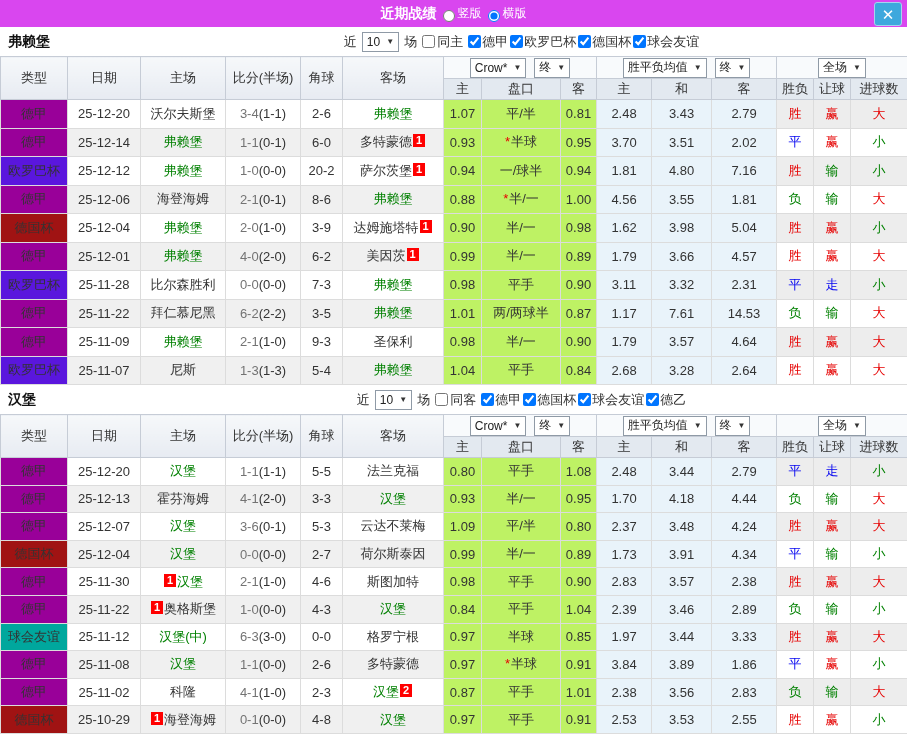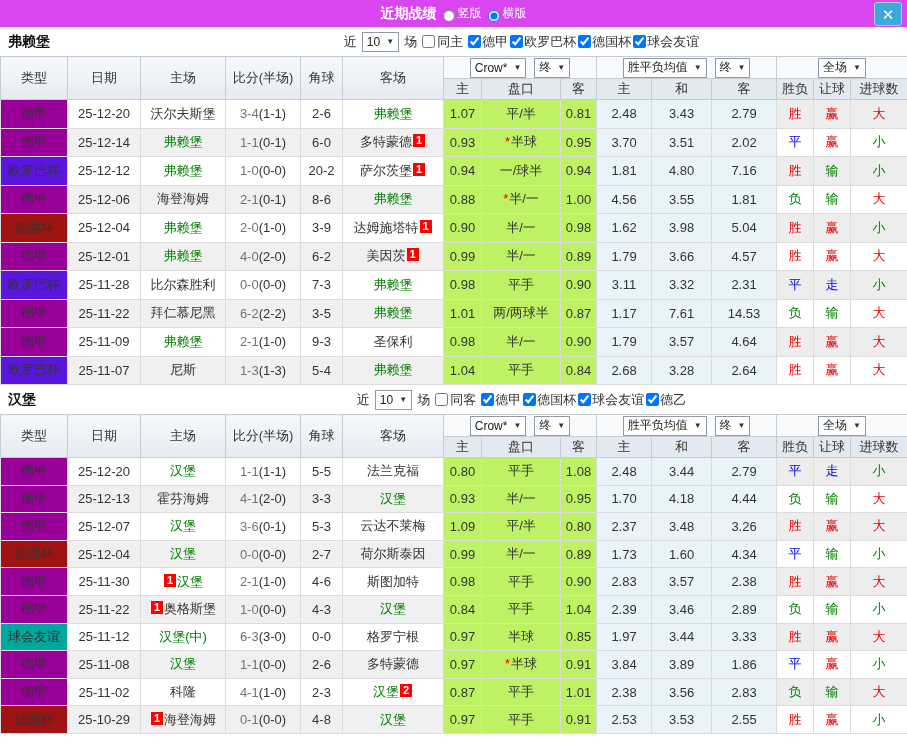--- a/index.html
+++ b/index.html
@@ -529,37 +529,37 @@
     <td class="main">25-12-07</td>
     <td class="main"><span class="team focus">汉堡</span></td>
     <td class="main"><span class="score-ft">3-6</span><span class="score-ht">(0-1)</span></td>
     <td class="main">5-3</td>
     <td class="main"><span class="team">云达不莱梅</span></td>
     <td class="crow">1.09</td>
     <td class="crow">平/半</td>
     <td class="crow">0.80</td>
     <td class="avg">2.37</td>
     <td class="avg">3.48</td>
-    <td class="avg">3.26</td>
+    <td class="avg">4.24</td>
     <td class="res" style="color: rgb(230, 0, 0);">胜</td>
     <td class="res" style="color: rgb(230, 0, 0);">赢</td>
     <td class="res" style="color: rgb(230, 0, 0);">大</td>
   </tr>
         <tr>
     <td class="type" style="background: rgb(160, 19, 19);">德国杯</td>
     <td class="main">25-12-04</td>
     <td class="main"><span class="team focus">汉堡</span></td>
     <td class="main"><span class="score-ft">0-0</span><span class="score-ht">(0-0)</span></td>
     <td class="main">2-7</td>
     <td class="main"><span class="team">荷尔斯泰因</span></td>
     <td class="crow">0.99</td>
     <td class="crow">半/一</td>
     <td class="crow">0.89</td>
     <td class="avg">1.73</td>
-    <td class="avg">1.60</td>
+    <td class="avg">3.91</td>
     <td class="avg">4.34</td>
     <td class="res" style="color: rgb(0, 0, 240);">平</td>
     <td class="res" style="color: rgb(0, 128, 0);">输</td>
     <td class="res" style="color: rgb(0, 128, 0);">小</td>
   </tr>
         <tr>
     <td class="type" style="background: rgb(153, 0, 153);">德甲</td>
     <td class="main">25-11-30</td>
     <td class="main"><span class="red-badge">1</span><span class="team focus">汉堡</span></td>
     <td class="main"><span class="score-ft">2-1</span><span class="score-ht">(1-0)</span></td>

